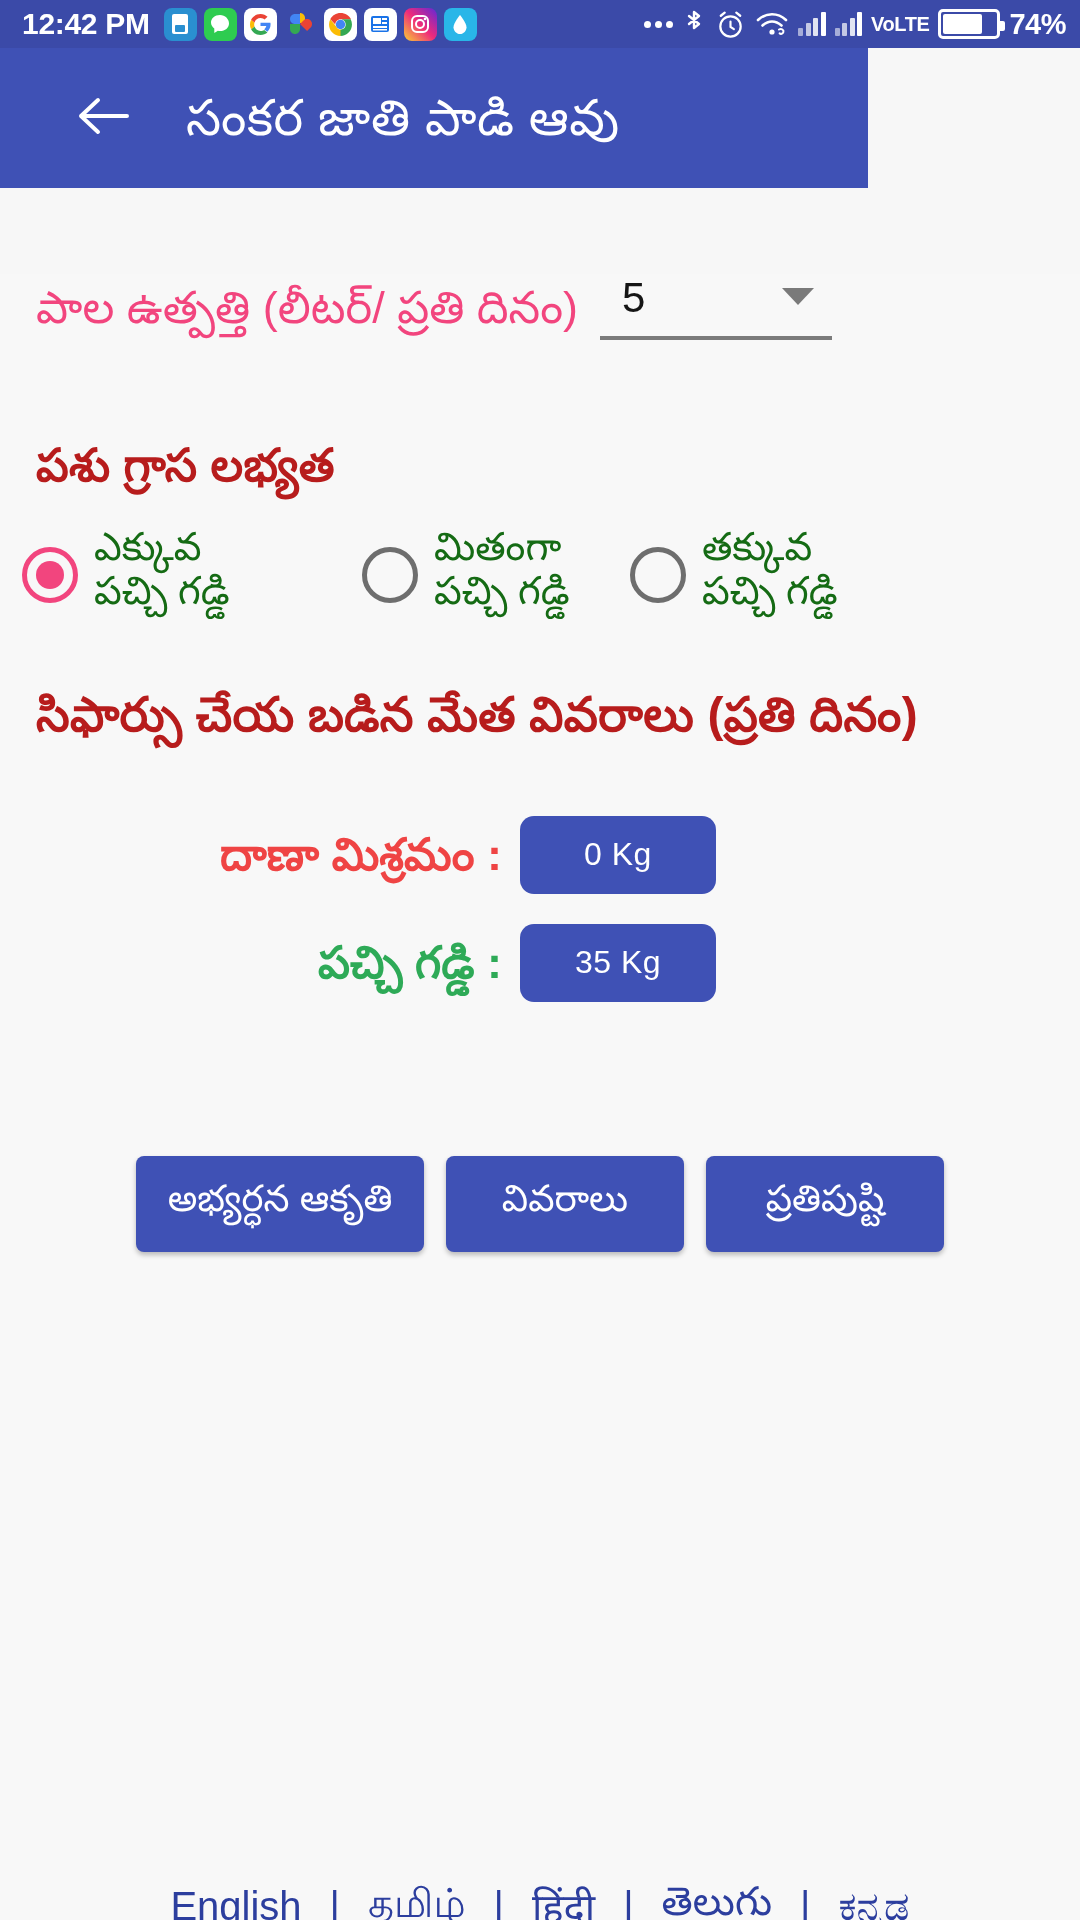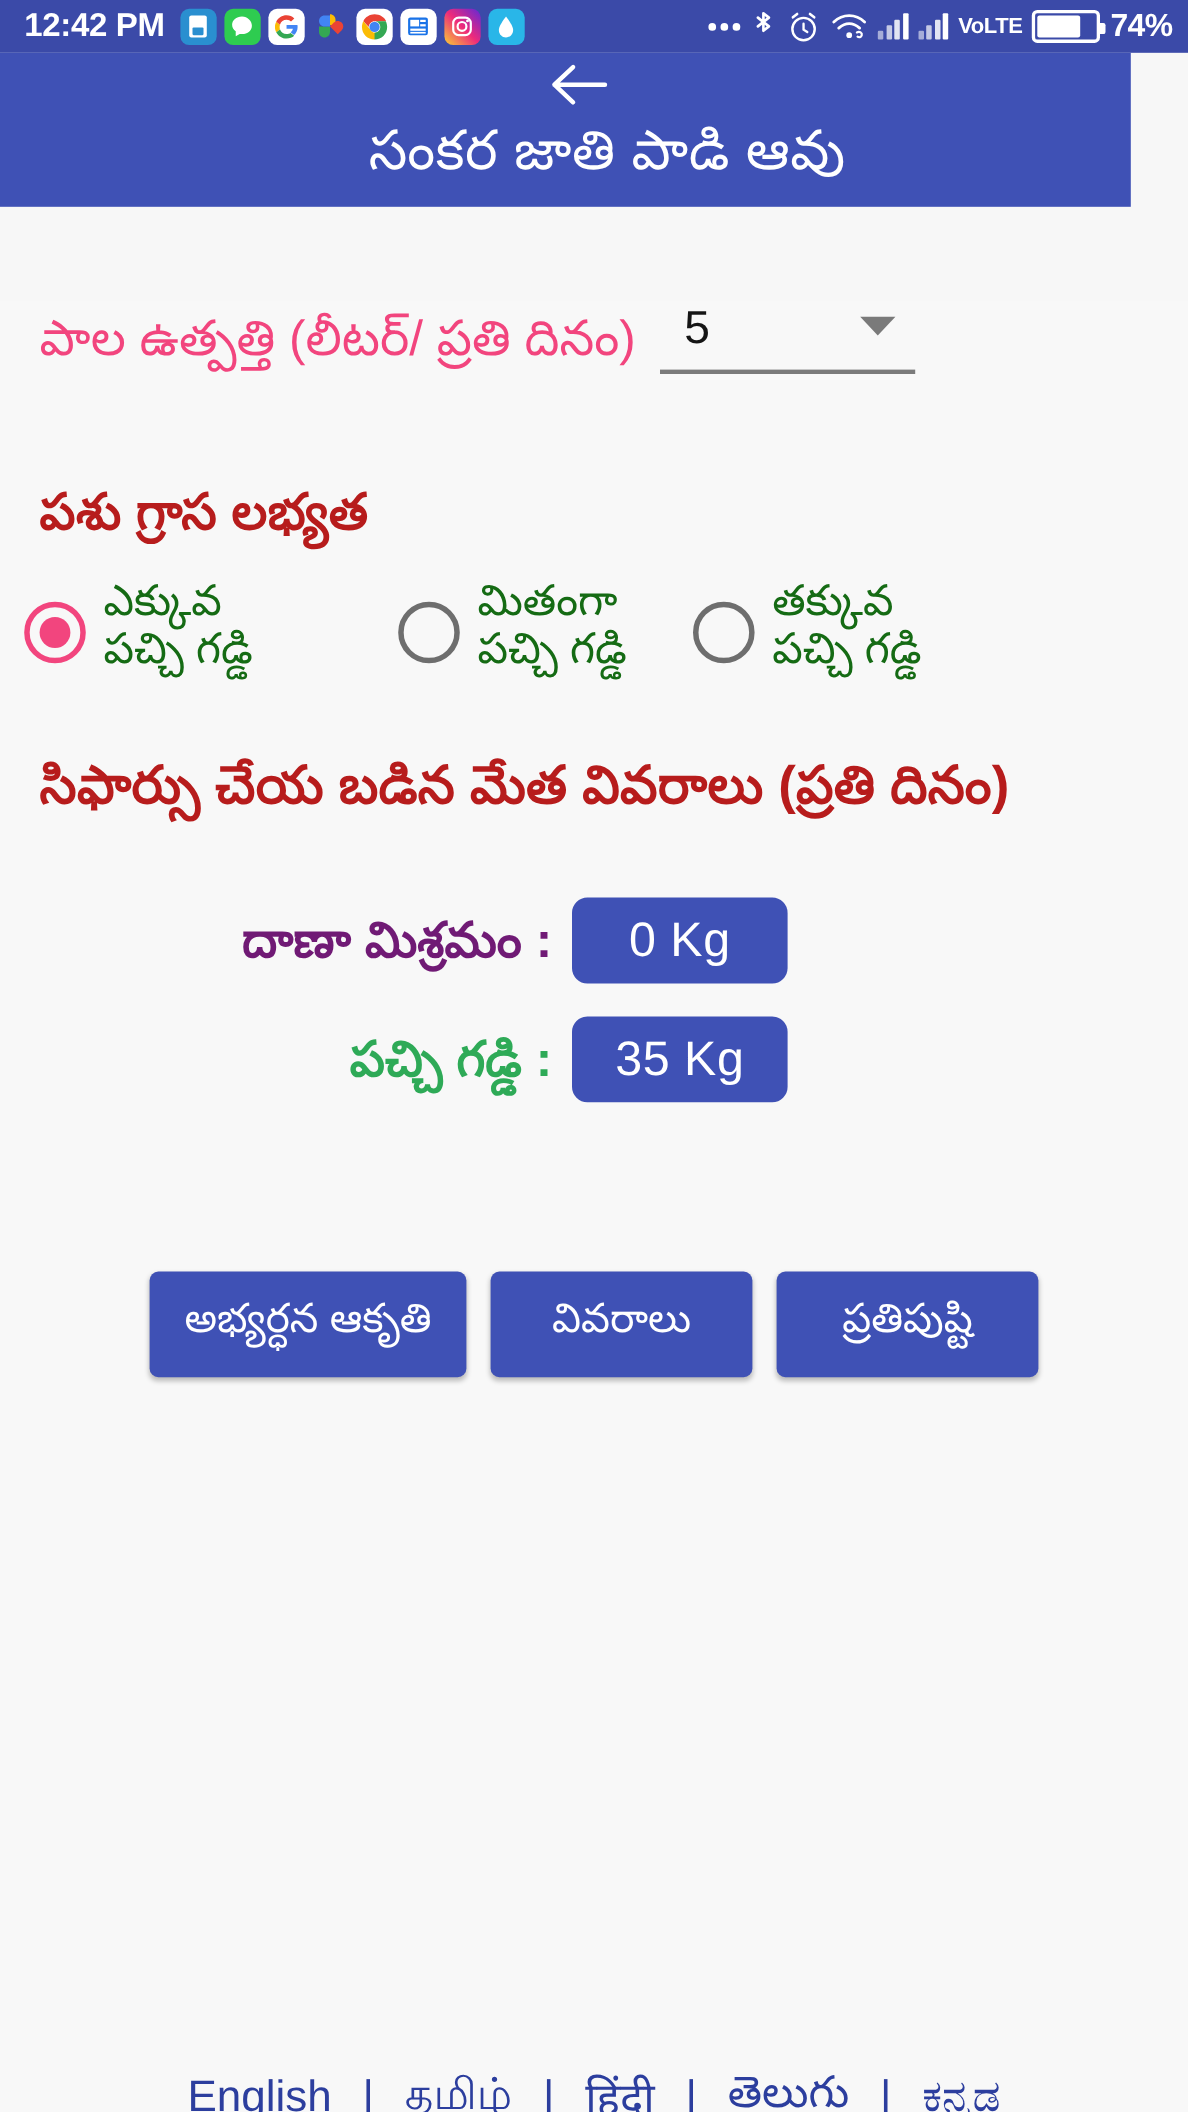--- a/index.html
+++ b/index.html
@@ -43,22 +43,22 @@
     position:relative; display:flex; align-items:center; padding:2px;
   }
   .battery:after{
     content:""; position:absolute; right:-8px; top:9px;
     width:5px; height:10px; background:#fff; border-radius:0 2px 2px 0;
   }
   .battery .lvl{ height:100%; background:#fff; border-radius:2px; }
 
   
   .appbar{
-    height:140px; width:1028px; background:#3f51b5;
-    display:flex; align-items:center; padding-left:24px;flex-direction:column;
+    height:140px; width:868px; background:#3f51b5;
+    display:flex; align-items:center; padding-left:72px;
   }
   .back-btn{
     width:62px; height:62px; display:flex; align-items:center; justify-content:center;
     cursor:pointer; flex:0 0 auto;
   }
   .appbar-title{
     color:#ffffff; font-size:50px; font-weight:400;
     margin-left:52px; letter-spacing:0.5px; line-height:1.1;
   }
 
@@ -126,27 +126,27 @@
 
   .feed-list{ margin-top:70px; }
   .feed-row{
     display:flex; align-items:center; justify-content:flex-start;
     margin-bottom:30px;
   }
   .feed-label{
     font-size:45px; font-weight:bold; text-align:right;
     width:520px; padding-right:18px; line-height:1.1;
   }
-  .feed-label.c1{ color:#701a75; }
+  .feed-label.c1{ color:#ef4444; }
   .feed-label.c2{ color:#2eaa57; }
   .feed-label.c3{ color:#d3143c; }
   .feed-chip{
     background:#3f51b5; color:#ffffff; border-radius:14px;
     min-width:196px; height:78px; display:flex; align-items:center;
-    justify-content:center; font-size:44px; letter-spacing:0.5px;
+    justify-content:center; font-size:32px; letter-spacing:0.5px;
   }
 
   .btn-row{
     display:flex; justify-content:center; gap:22px;
     margin-top:154px;
   }
   .act-btn{
     background:#3f51b5; color:#fff; border-radius:8px;
     height:96px; display:flex; align-items:center; justify-content:center;
     font-size:37px; cursor:pointer; padding:0 22px;

